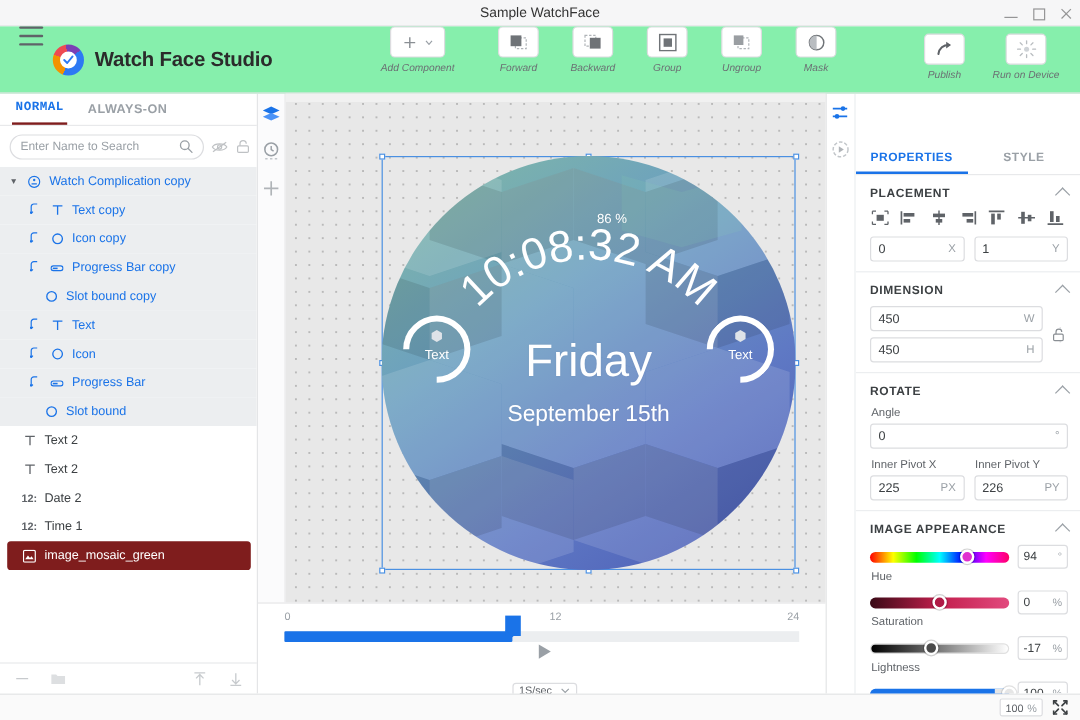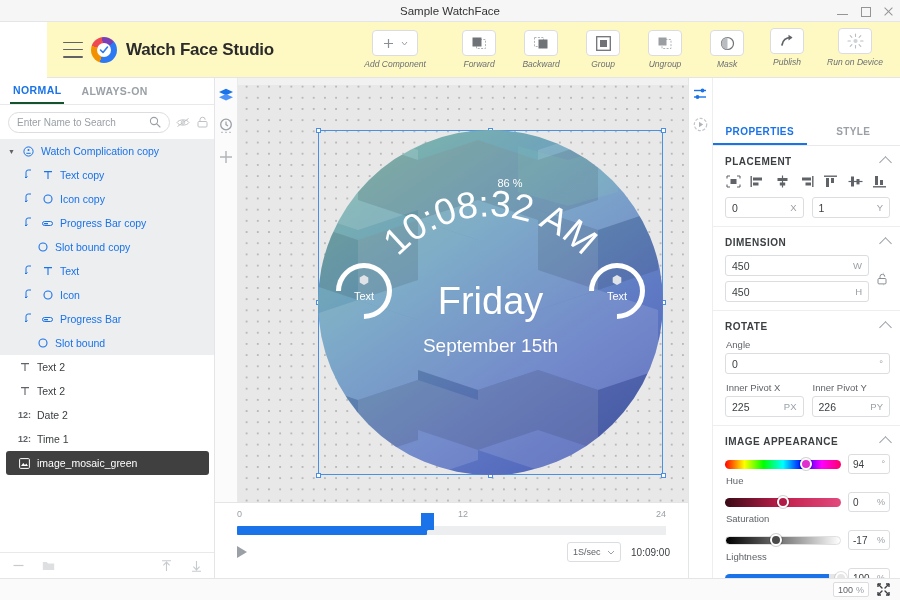--- a/index.html
+++ b/index.html
@@ -25,23 +25,23 @@
   .winbtn.min::after { content:""; position:absolute; left:0; right:0; bottom:2px; height:1px; background:#555; }
   .winbtn.max::after { content:""; position:absolute; left:1px; top:1px; width:8px; height:8px; border:1px solid #555; }
   .winbtn.close::before, .winbtn.close::after {
     content:""; position:absolute; left:0px; top:5px; width:11px; height:1px; background:#555;
   }
   .winbtn.close::before { transform: rotate(45deg); }
   .winbtn.close::after { transform: rotate(-45deg); }
 
   
   .toolbar {
-    height: 56px; flex: 0 0 56px; background: #fef9c3;
+    height: 56px; flex: 0 0 56px; background: #86efac;
     border-bottom: 1px solid #e4e5e7;
-    display: flex; align-items: center; padding: 0 10px; position: relative; margin-left: 47px;
+    display: flex; padding: 0 10px; position: relative;
   }
   .hamburger { width: 20px; height: 16px; margin: 0 8px 0 6px; display:flex; flex-direction:column; justify-content:space-between; cursor:pointer; }
   .hamburger i { display:block; height:1.6px; background:#5f6368; border-radius:1px; }
   .brand { display: flex; align-items: center; gap: 9px; }
   .brand-logo { width: 26px; height: 26px; border-radius: 50%; position: relative; overflow: hidden;
     background: conic-gradient(from 200deg, #f39200 0deg 90deg, #ee4a52 90deg 150deg, #7b3fb5 150deg 210deg, #2d79f3 210deg 360deg); }
   .brand-logo::after { content:""; position:absolute; left:6px; top:6px; width:14px; height:14px; border-radius:50%; background:#fff; }
   .brand-logo .chk { position:absolute; left:8px; top:8px; width:10px; height:10px; z-index:2; }
   .brand-name { font-size: 17px; font-weight: bold; color: #2b2b2b; letter-spacing: -0.2px; }
 
@@ -59,39 +59,39 @@
 
   
   .main { flex: 1 1 auto; display: flex; min-height: 0; }
 
   
   .left {
     width: 215px; flex: 0 0 215px; border-right: 1px solid #e4e5e7; display: flex; flex-direction: column; background:#fff;
   }
   .tabs { height: 27px; display:flex; align-items: stretch; border-bottom: 1px solid #e8e9eb; padding-left: 10px; gap: 14px;}
   .tab { display:flex; align-items:center; font-size: 10.5px; font-weight: bold; color:#9aa0a6; letter-spacing:.4px; cursor:pointer; padding: 0 3px; }
-  .tab.active { color: #1a73e8; border-bottom: 2px solid #14532d; }
+  .tab.active { color: #1a73e8; border-bottom: 2px solid #7f1d1d; font-family: Liberation Mono, monospace; }
   .searchrow { display:flex; align-items:center; height: 34px; padding: 0 8px; gap: 6px; }
   .searchbox {
     flex: 1 1 auto; height: 21px; border: 1px solid #dcdde0; border-radius: 11px;
     display: flex; align-items: center; padding: 0 8px; background: #fff;
   }
   .searchbox input { border: none; outline: none; flex: 1; font-size: 10px; color:#5f6368; font-family: inherit; background: transparent; }
   .searchbox input::placeholder { color: #9aa0a6; }
   .icobtn { width: 16px; height: 16px; display:flex; align-items:center; justify-content:center; cursor:pointer; opacity:.55 }
 
   .layers { flex: 1 1 auto; overflow: hidden; position: relative; }
   .layer {
     height: 24px; display: flex; align-items: center; font-size: 10.5px; color: #1a73e8;
     padding-left: 8px; gap: 6px; cursor: pointer; white-space: nowrap;
   }
   .layer.grp { background: #eceef0; }
   .layer.child { background: #eceef0; padding-left: 22px; }
   .layer.plain { color: #3c4043; padding-left: 18px; }
-  .layer.selected { background: #404040; color: #fff; margin: 0 6px; border-radius: 3px; width: 203px; padding-left:12px; }
+  .layer.selected { background: #7f1d1d; color: #fff; margin: 0 6px; border-radius: 3px; width: 203px; padding-left:12px; }
   .caret { width: 8px; font-size: 7px; color:#5f6368; display:inline-block; }
   .licon { width: 13px; display: inline-flex; align-items: center; justify-content: center; }
 
   .left-foot { height: 26px; flex: 0 0 26px; border-top: 1px solid #e8e9eb; display:flex; align-items:center; padding: 0 10px; gap: 14px; }
   .left-foot .sp { flex: 1; }
 
   
   .center { flex: 1 1 auto; display: flex; flex-direction: column; min-width: 0; }
   .canvas-wrap { flex: 1 1 auto; display: flex; min-height: 0; }
   .vtool {
@@ -129,21 +129,21 @@
   .compl .ctxt { position:absolute; left:0; width:100%; top:27px; text-align:center; color:#fff; font-size:11px; }
 
   
   .timeline { flex: 0 0 76px; height:76px; border-top: 1px solid #e4e5e7; background: #fff; display:flex; flex-direction:column; }
   .tl-rule { position: relative; height: 34px; padding: 0 22px 0 22px; }
   .tl-rule .tick-lbl { position:absolute; top: 6px; font-size: 9px; color:#9aa0a6; }
   .tl-track { position:absolute; left:22px; right:22px; top: 23px; height: 9px; background: #eceef0; }
   .tl-fill { position:absolute; left:22px; top: 23px; height: 9px; background:#1a73e8; border-radius:1px; }
   .tl-playhead { position:absolute; top: 10px; width: 13px; height: 17px; background:#1a73e8; }
   .tl-playhead::after { content:""; position:absolute; left:0; top:12px; border-left:6.5px solid transparent; border-right:6.5px solid transparent; border-top:6px solid #1a73e8; }
-  .tl-bar { height: 30px; display:flex; align-items:center; padding: 0 18px 0 22px; gap: 10px; }
+  .tl-bar { height: 30px; display:flex; align-items:center; padding: 0 18px 0 22px; gap: 10px; flex-direction: column; }
   .tl-bar .sp { flex: 1; }
   .play-btn { width:0; height:0; border-left: 10px solid #9aa0a6; border-top:6.5px solid transparent; border-bottom:6.5px solid transparent; cursor:pointer; }
   .sel-sm { height: 20px; min-width: 54px; border:1px solid #dcdde0; border-radius:3px; background:#fff;
     display:flex; align-items:center; justify-content:space-between; padding: 0 5px; font-size: 9px; color:#5f6368; cursor:pointer; }
   .clock-txt { font-size: 10px; color:#3c4043; }
 
   
   .right { width: 212px; flex: 0 0 212px; border-left: 1px solid #e4e5e7; display:flex; background:#fff; }
   .rail { width: 24px; flex: 0 0 24px; border-right:1px solid #eceef0; display:flex; flex-direction:column; align-items:center; padding-top:8px; gap:14px; }
   .rail .ri { width:16px; height:16px; display:flex; align-items:center; justify-content:center; cursor:pointer; }

